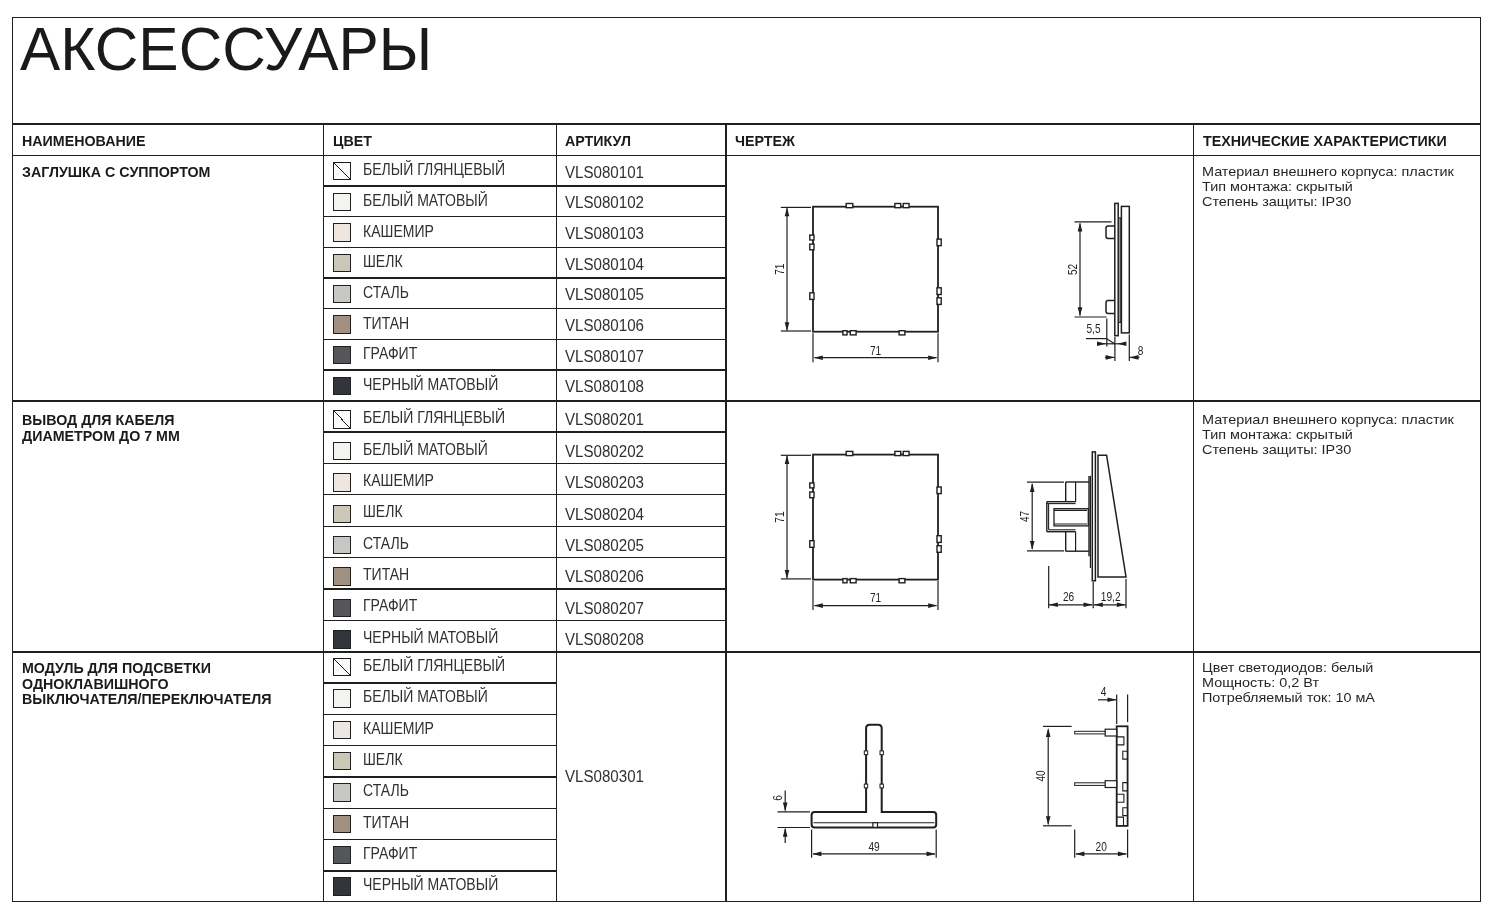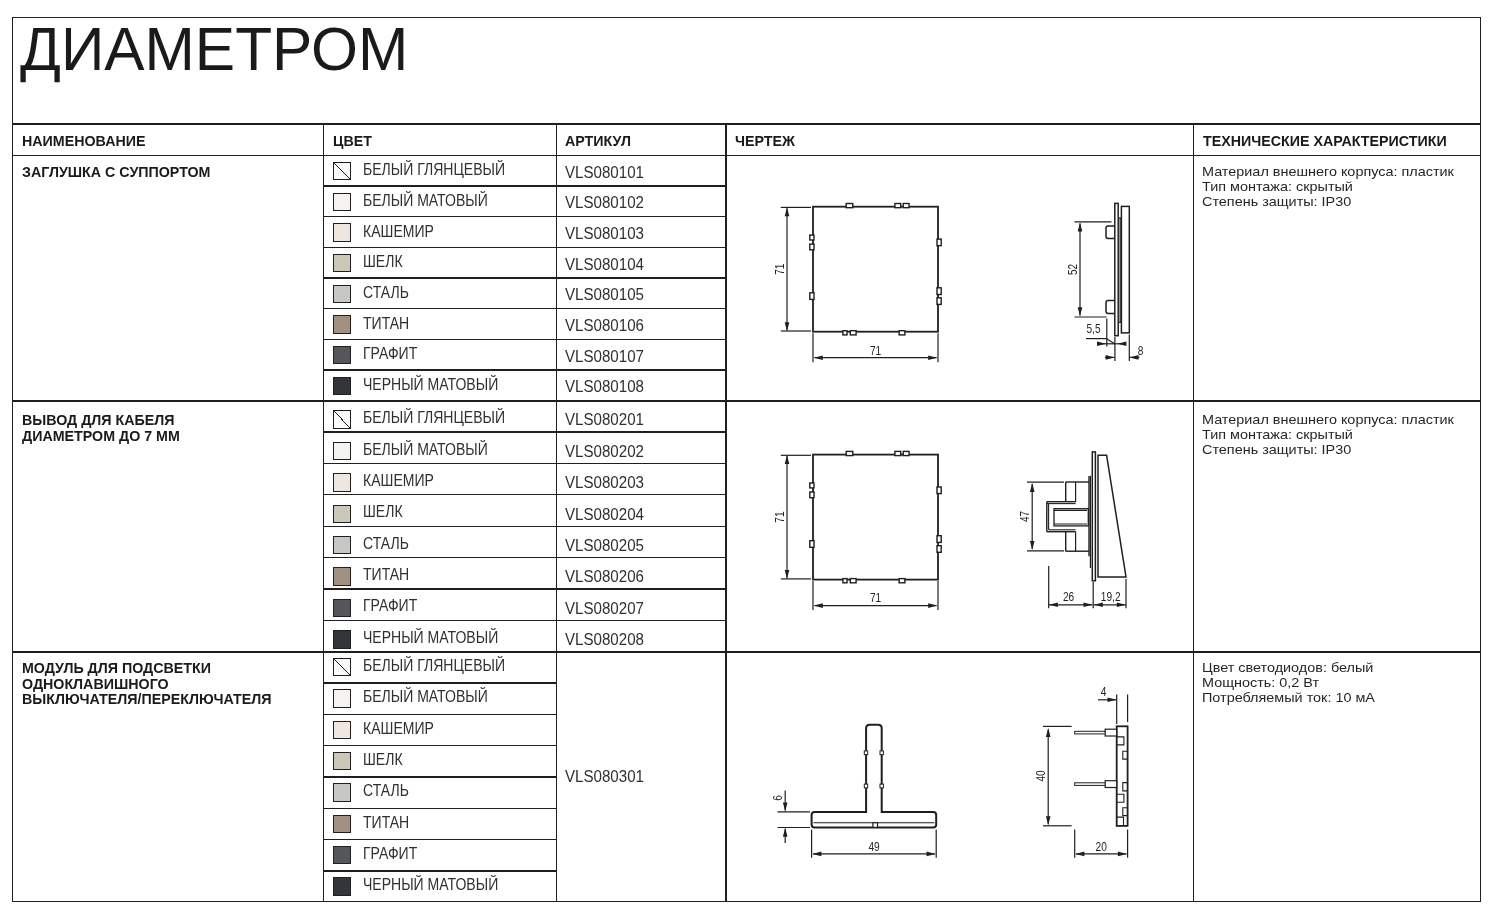--- a/index.html
+++ b/index.html
@@ -6,21 +6,21 @@
 .l{position:absolute;background:#1f1f1f;}
 .t{position:absolute;white-space:nowrap;color:#1a1a1a;transform-origin:0 0;}
 .b{font-weight:bold;}
 .sw{position:absolute;width:16.6px;height:16.6px;border:1.5px solid #1f1f1f;}
 svg{position:absolute;}
 svg text{font-family:"Liberation Sans",sans-serif;fill:#242424;}
 </style></head>
 <body>
 
 <div style="position:absolute;left:11.5px;top:16.5px;width:1469.3px;height:885.1px;border:1.8px solid #1f1f1f;box-sizing:border-box;"></div>
-<div class="t" style="left:20px;top:19.0px;font-size:60.5px;line-height:60.5px;transform:scaleX(0.998);">ДИАМЕТРОМ</div>
+<div class="t" style="left:20px;top:19.0px;font-size:60.5px;line-height:60.5px;transform:scaleX(0.998);">АКСЕССУАРЫ</div>
 <div class="l" style="left:11.5px;top:123.3px;width:1469.3px;height:1.5px"></div>
 <div class="l" style="left:11.5px;top:154.6px;width:1469.3px;height:1.6px"></div>
 <div class="l" style="left:11.5px;top:400.0px;width:1469.3px;height:1.8px"></div>
 <div class="l" style="left:11.5px;top:651.0px;width:1469.3px;height:1.8px"></div>
 <div class="l" style="left:322.5px;top:123.3px;width:1.5px;height:778.3000000000001px"></div>
 <div class="l" style="left:555.5px;top:123.3px;width:1.5px;height:778.3000000000001px"></div>
 <div class="l" style="left:725.0px;top:123.3px;width:1.5px;height:778.3000000000001px"></div>
 <div class="l" style="left:1192.5px;top:123.3px;width:1.5px;height:778.3000000000001px"></div>
 <div class="l" style="left:322.5px;top:185.3px;width:402.5px;height:1.4px"></div>
 <div class="l" style="left:322.5px;top:215.9px;width:402.5px;height:1.4px"></div>

